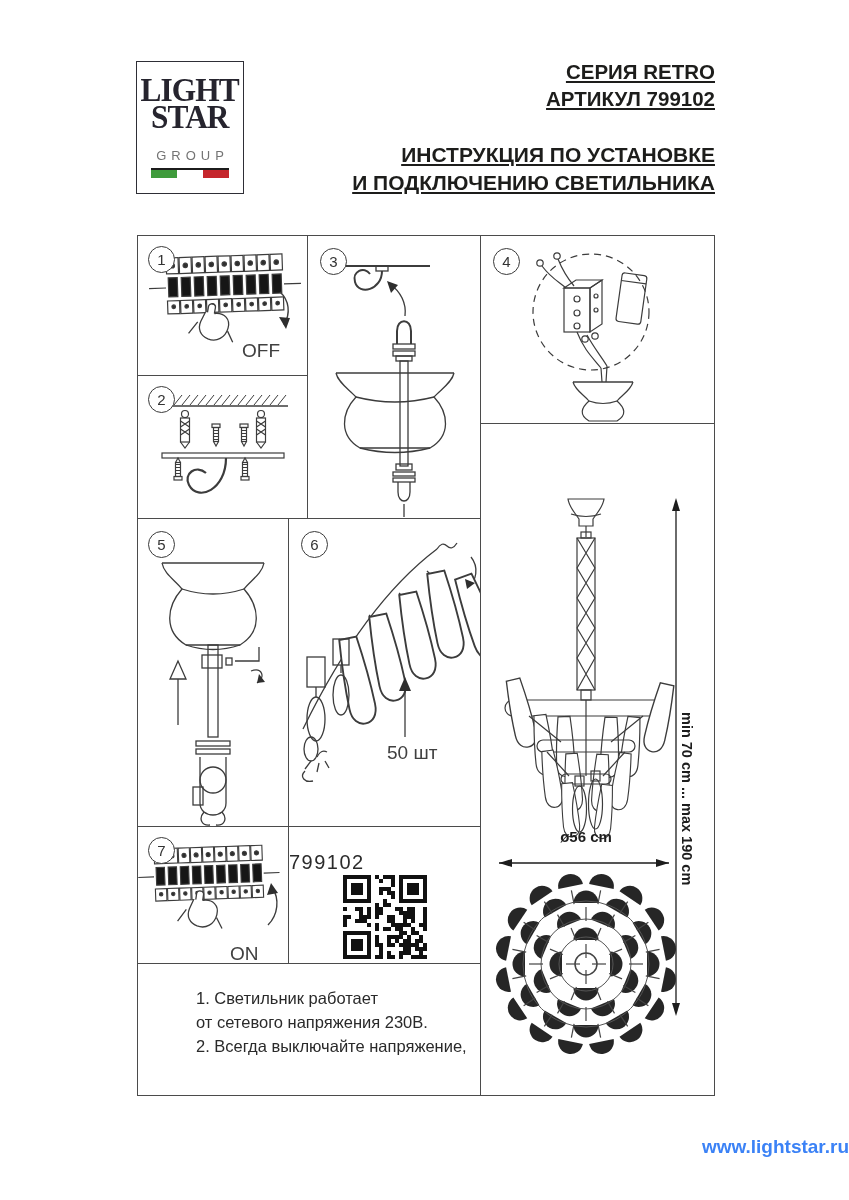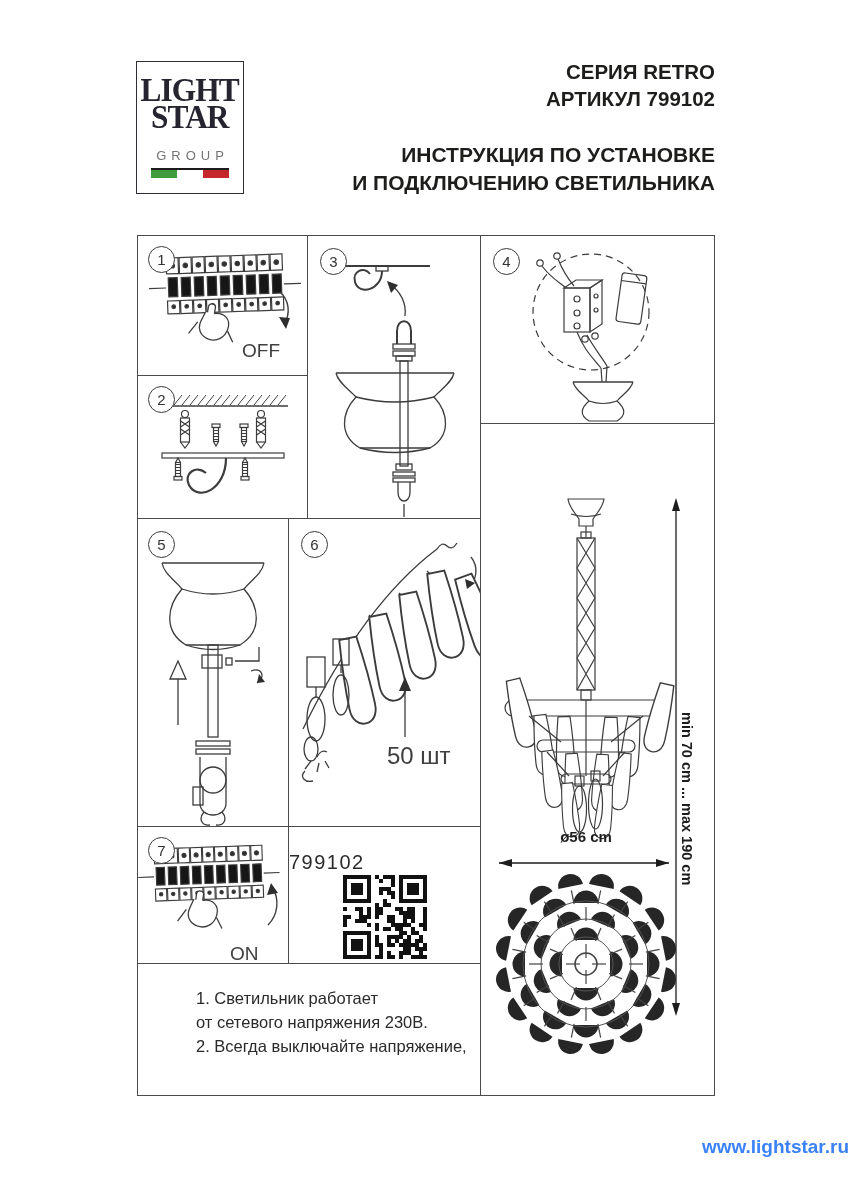--- a/index.html
+++ b/index.html
@@ -10,21 +10,21 @@
          display:flex;align-items:center;justify-content:center;font-size:15px;color:#333;background:#fff;z-index:3;}
   .lbl{position:absolute;color:#404040;font-weight:500;}
   svg{display:block;position:absolute;left:0;top:0;}
   .logo-box{position:absolute;left:136px;top:61px;width:108px;height:133px;border:1.6px solid #2e2e36;
             display:flex;flex-direction:column;align-items:center;justify-content:center;box-sizing:border-box;}
   .logo-word{font-family:"Liberation Serif",serif;font-weight:bold;font-size:33px;line-height:27px;
              color:#26242e;letter-spacing:-1px;transform:scaleX(.95);}
   .logo-group{font-size:13px;letter-spacing:5px;color:#737373;margin-top:17px;text-indent:5px;}
   .flag{width:78px;height:8px;border-top:2px solid #1c1c1c;margin-top:5px;display:flex;}
   .flag>div{flex:1;}
-  .hdr-right{position:absolute;right:134px;text-align:right;font-weight:bold;color:#1d1d1b;}
+  .hdr-right{position:absolute;right:134px;text-align:right;font-weight:bold;color:#1d1d1b;text-decoration:underline;}
   .notes-text{position:absolute;left:58px;top:22px;font-size:16.5px;line-height:24px;color:#2a2a2a;}
   .dim-v{position:absolute;left:198px;top:150px;height:450px;writing-mode:vertical-rl;text-align:center;
          font-weight:bold;font-size:14.5px;color:#1d1d1d;}
   .dim-d{position:absolute;left:35px;top:404px;width:140px;text-align:center;font-weight:bold;font-size:15px;color:#1d1d1d;}
   .qr-label{position:absolute;left:0;top:24px;width:100%;text-align:left;font-size:20px;letter-spacing:1.5px;color:#2b2b2b;}
   .footer{position:absolute;left:0;top:1136px;width:100%;text-align:right;font-weight:bold;font-size:19px;color:#3b82f6;}
 </style>
 </head>
 <body>
 
@@ -267,21 +267,21 @@
       <ellipse cx="27" cy="200" rx="9" ry="22"></ellipse>
       <ellipse cx="52" cy="176" rx="8" ry="20"></ellipse>
       <path d="M28,238 q4,-8 10,-5 M22,242 l-6,8 M30,244 l-2,9 M36,242 l4,7"></path>
       <ellipse cx="22" cy="230" rx="7" ry="12"></ellipse>
       <path d="M16,252 c-6,6 0,12 8,10"></path>
       <line x1="116" y1="218" x2="116" y2="166"></line>
     </g>
     <polygon points="116,158 110,172 122,172" fill="#2e2e2e"></polygon>
     <polygon points="178,70 176,60 186,64" fill="#2e2e2e"></polygon>
   </svg>
-  <span class="lbl" style="left:98px;top:223px;font-size:24px;">50 шт</span>
+  <span class="lbl" style="left:98px;top:223px;font-size:19px;">50 шт</span>
 </div>
 
 <div class="panel" style="left:137px;top:826px;width:152px;height:138px;">
   <div class="badge" style="left:10px;top:10px;">7</div>
   <svg width="150" height="136" viewBox="0 0 150 136">
     <g class="breaker" transform="translate(16,22) rotate(-2) scale(0.93)" stroke="#3c3c3c" stroke-width="1.2" fill="none">
         <rect x="0" y="0" width="12" height="16"></rect>
         <circle cx="6" cy="8" r="2.2" fill="#2e2e2e"></circle>
         <rect x="1.5" y="20" width="9" height="19" fill="#161616"></rect>
         <rect x="0" y="43" width="12" height="13"></rect>

